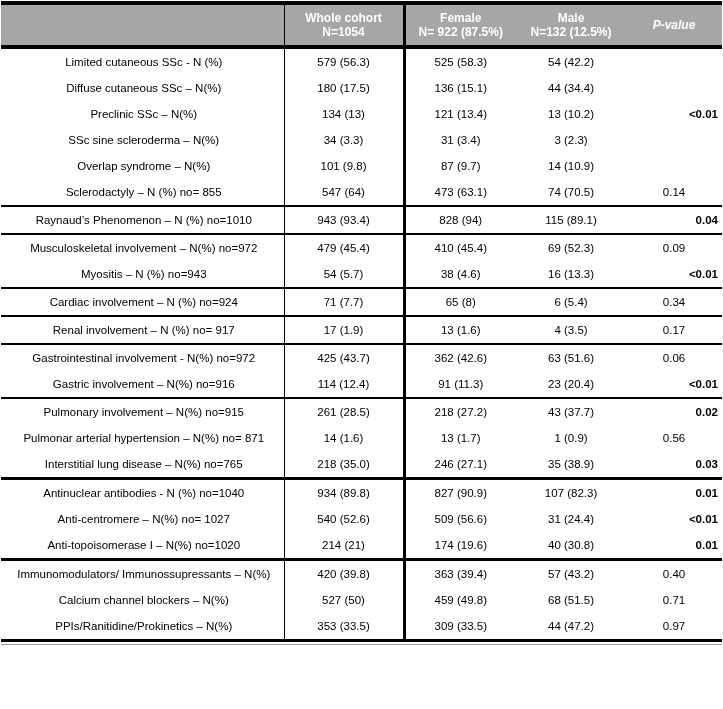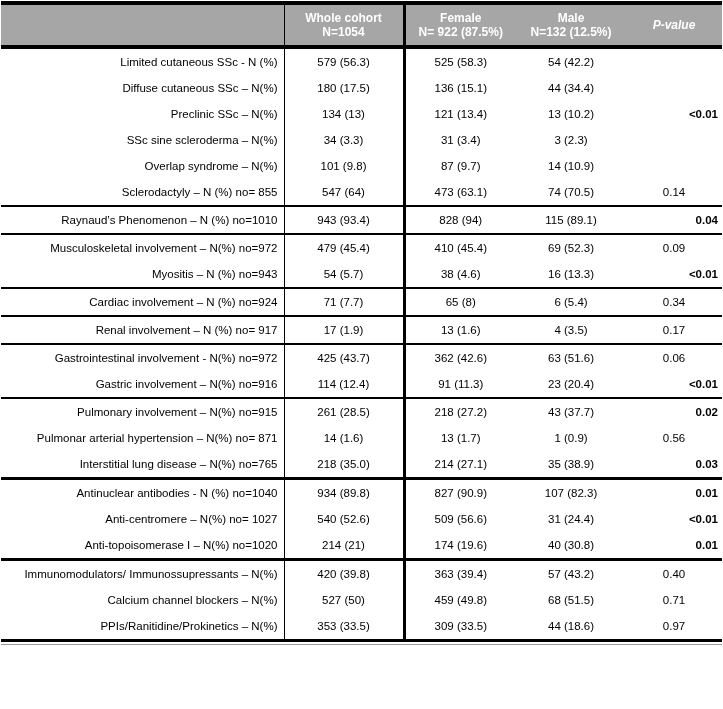--- a/index.html
+++ b/index.html
@@ -51,21 +51,21 @@
   th:nth-child(1), td:nth-child(1) { border-right: 1px solid #000; }
   th:nth-child(2), td:nth-child(2) { border-right: 3px solid #000; }
 
   tbody td {
     padding: 6.5px 4px;
     line-height: 13px;
     vertical-align: middle;
     background: #ffffff;
   }
   td.label-cell {
-    text-align: right;
+    text-align: center;
     padding-left: 9px;
     padding-right: 6px;
   }
   td.num-cell { text-align: center; }
   tr.sep-thin  td { border-top: 2px solid #000; }
   tr.sep-thick td { border-top: 3px solid #000; }
   td.p-cell.bold { font-weight: bold; text-align: right; }
 </style>
 </head>
 <body>
@@ -200,21 +200,21 @@
           <tr class="sep-none">
     <td class="label-cell">Pulmonar arterial  hypertension – N(%) no= 871</td>
     <td class="num-cell">14 (1.6)</td>
     <td class="num-cell">13 (1.7)</td>
     <td class="num-cell">1 (0.9)</td>
     <td class="num-cell p-cell">0.56</td>
   </tr>
           <tr class="sep-none">
     <td class="label-cell">Interstitial lung disease – N(%) no=765</td>
     <td class="num-cell">218 (35.0)</td>
-    <td class="num-cell">214 (27.1)</td>
+    <td class="num-cell">246 (27.1)</td>
     <td class="num-cell">35 (38.9)</td>
     <td class="num-cell p-cell bold">0.03</td>
   </tr>
           <tr class="sep-thick">
     <td class="label-cell">Antinuclear antibodies - N (%) no=1040</td>
     <td class="num-cell">934 (89.8)</td>
     <td class="num-cell">827 (90.9)</td>
     <td class="num-cell">107 (82.3)</td>
     <td class="num-cell p-cell bold">0.01</td>
   </tr>
@@ -243,19 +243,19 @@
     <td class="label-cell">Calcium channel blockers – N(%)</td>
     <td class="num-cell">527 (50)</td>
     <td class="num-cell">459 (49.8)</td>
     <td class="num-cell">68 (51.5)</td>
     <td class="num-cell p-cell">0.71</td>
   </tr>
           <tr class="sep-none">
     <td class="label-cell">PPIs/Ranitidine/Prokinetics – N(%)</td>
     <td class="num-cell">353 (33.5)</td>
     <td class="num-cell">309 (33.5)</td>
-    <td class="num-cell">44 (18.6)</td>
+    <td class="num-cell">44 (47.2)</td>
     <td class="num-cell p-cell">0.97</td>
   </tr>
         </tbody>
     </table>
   </div>
 </div>
 
 </body></html>

